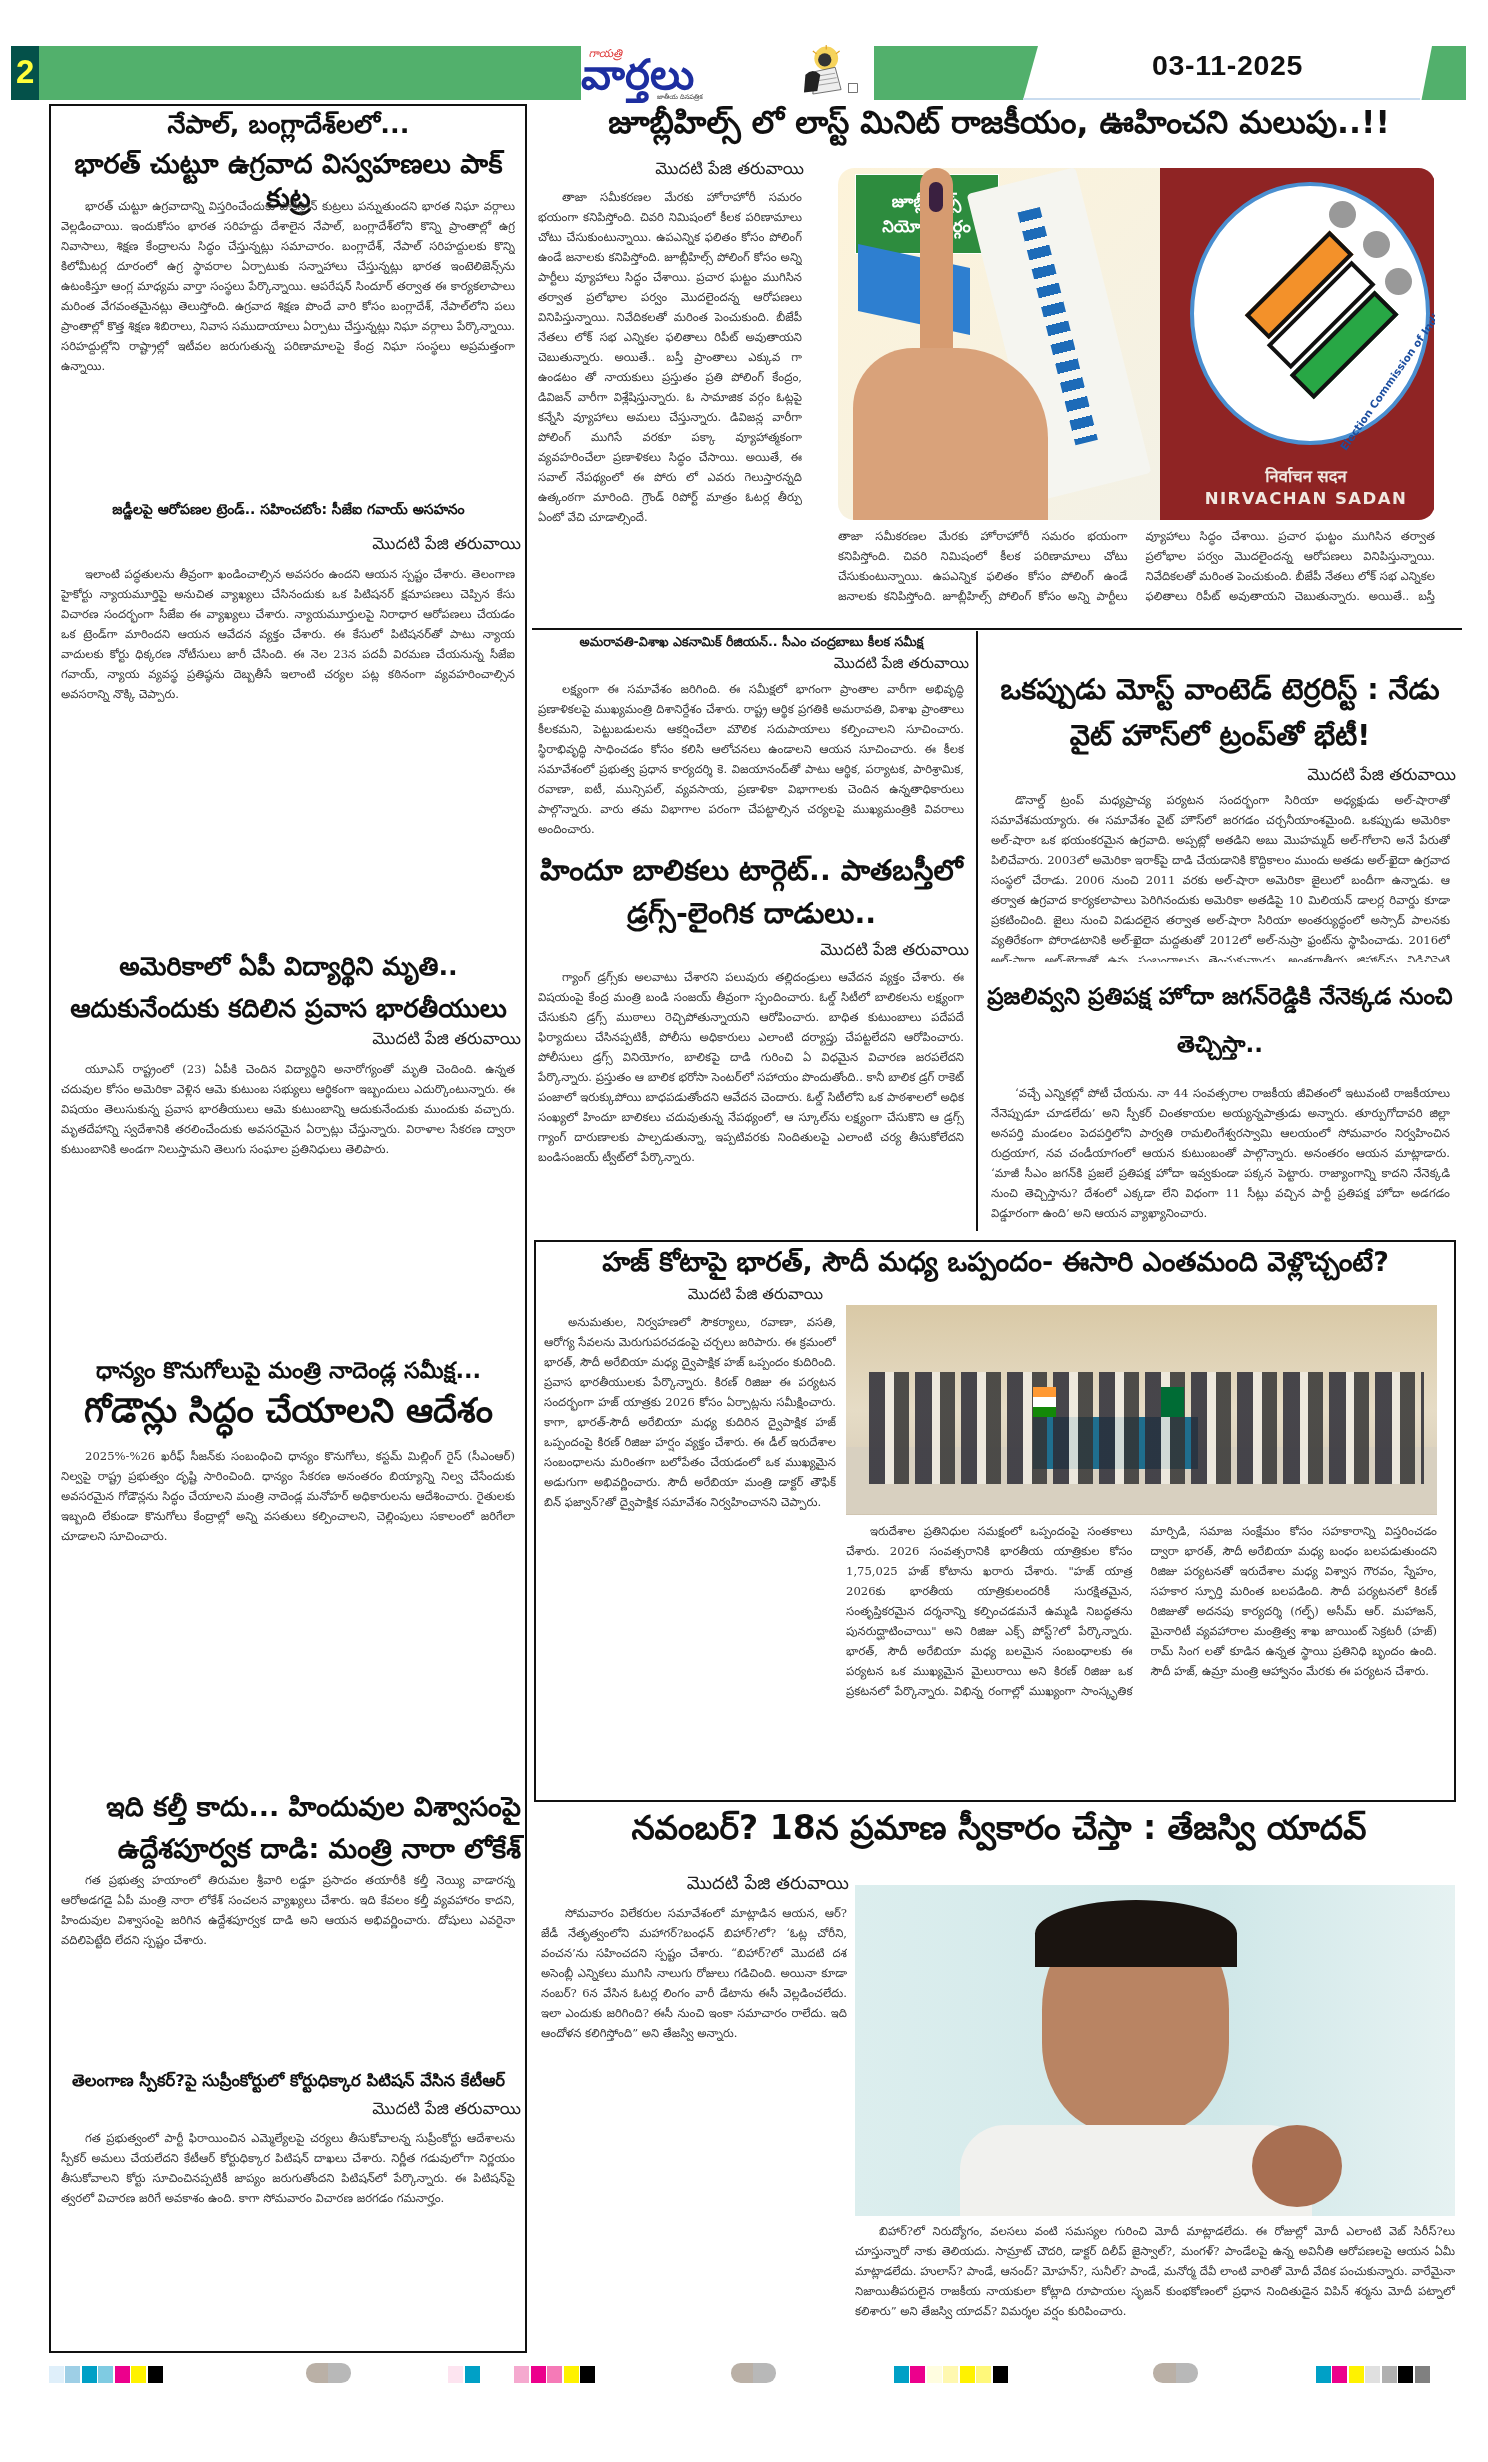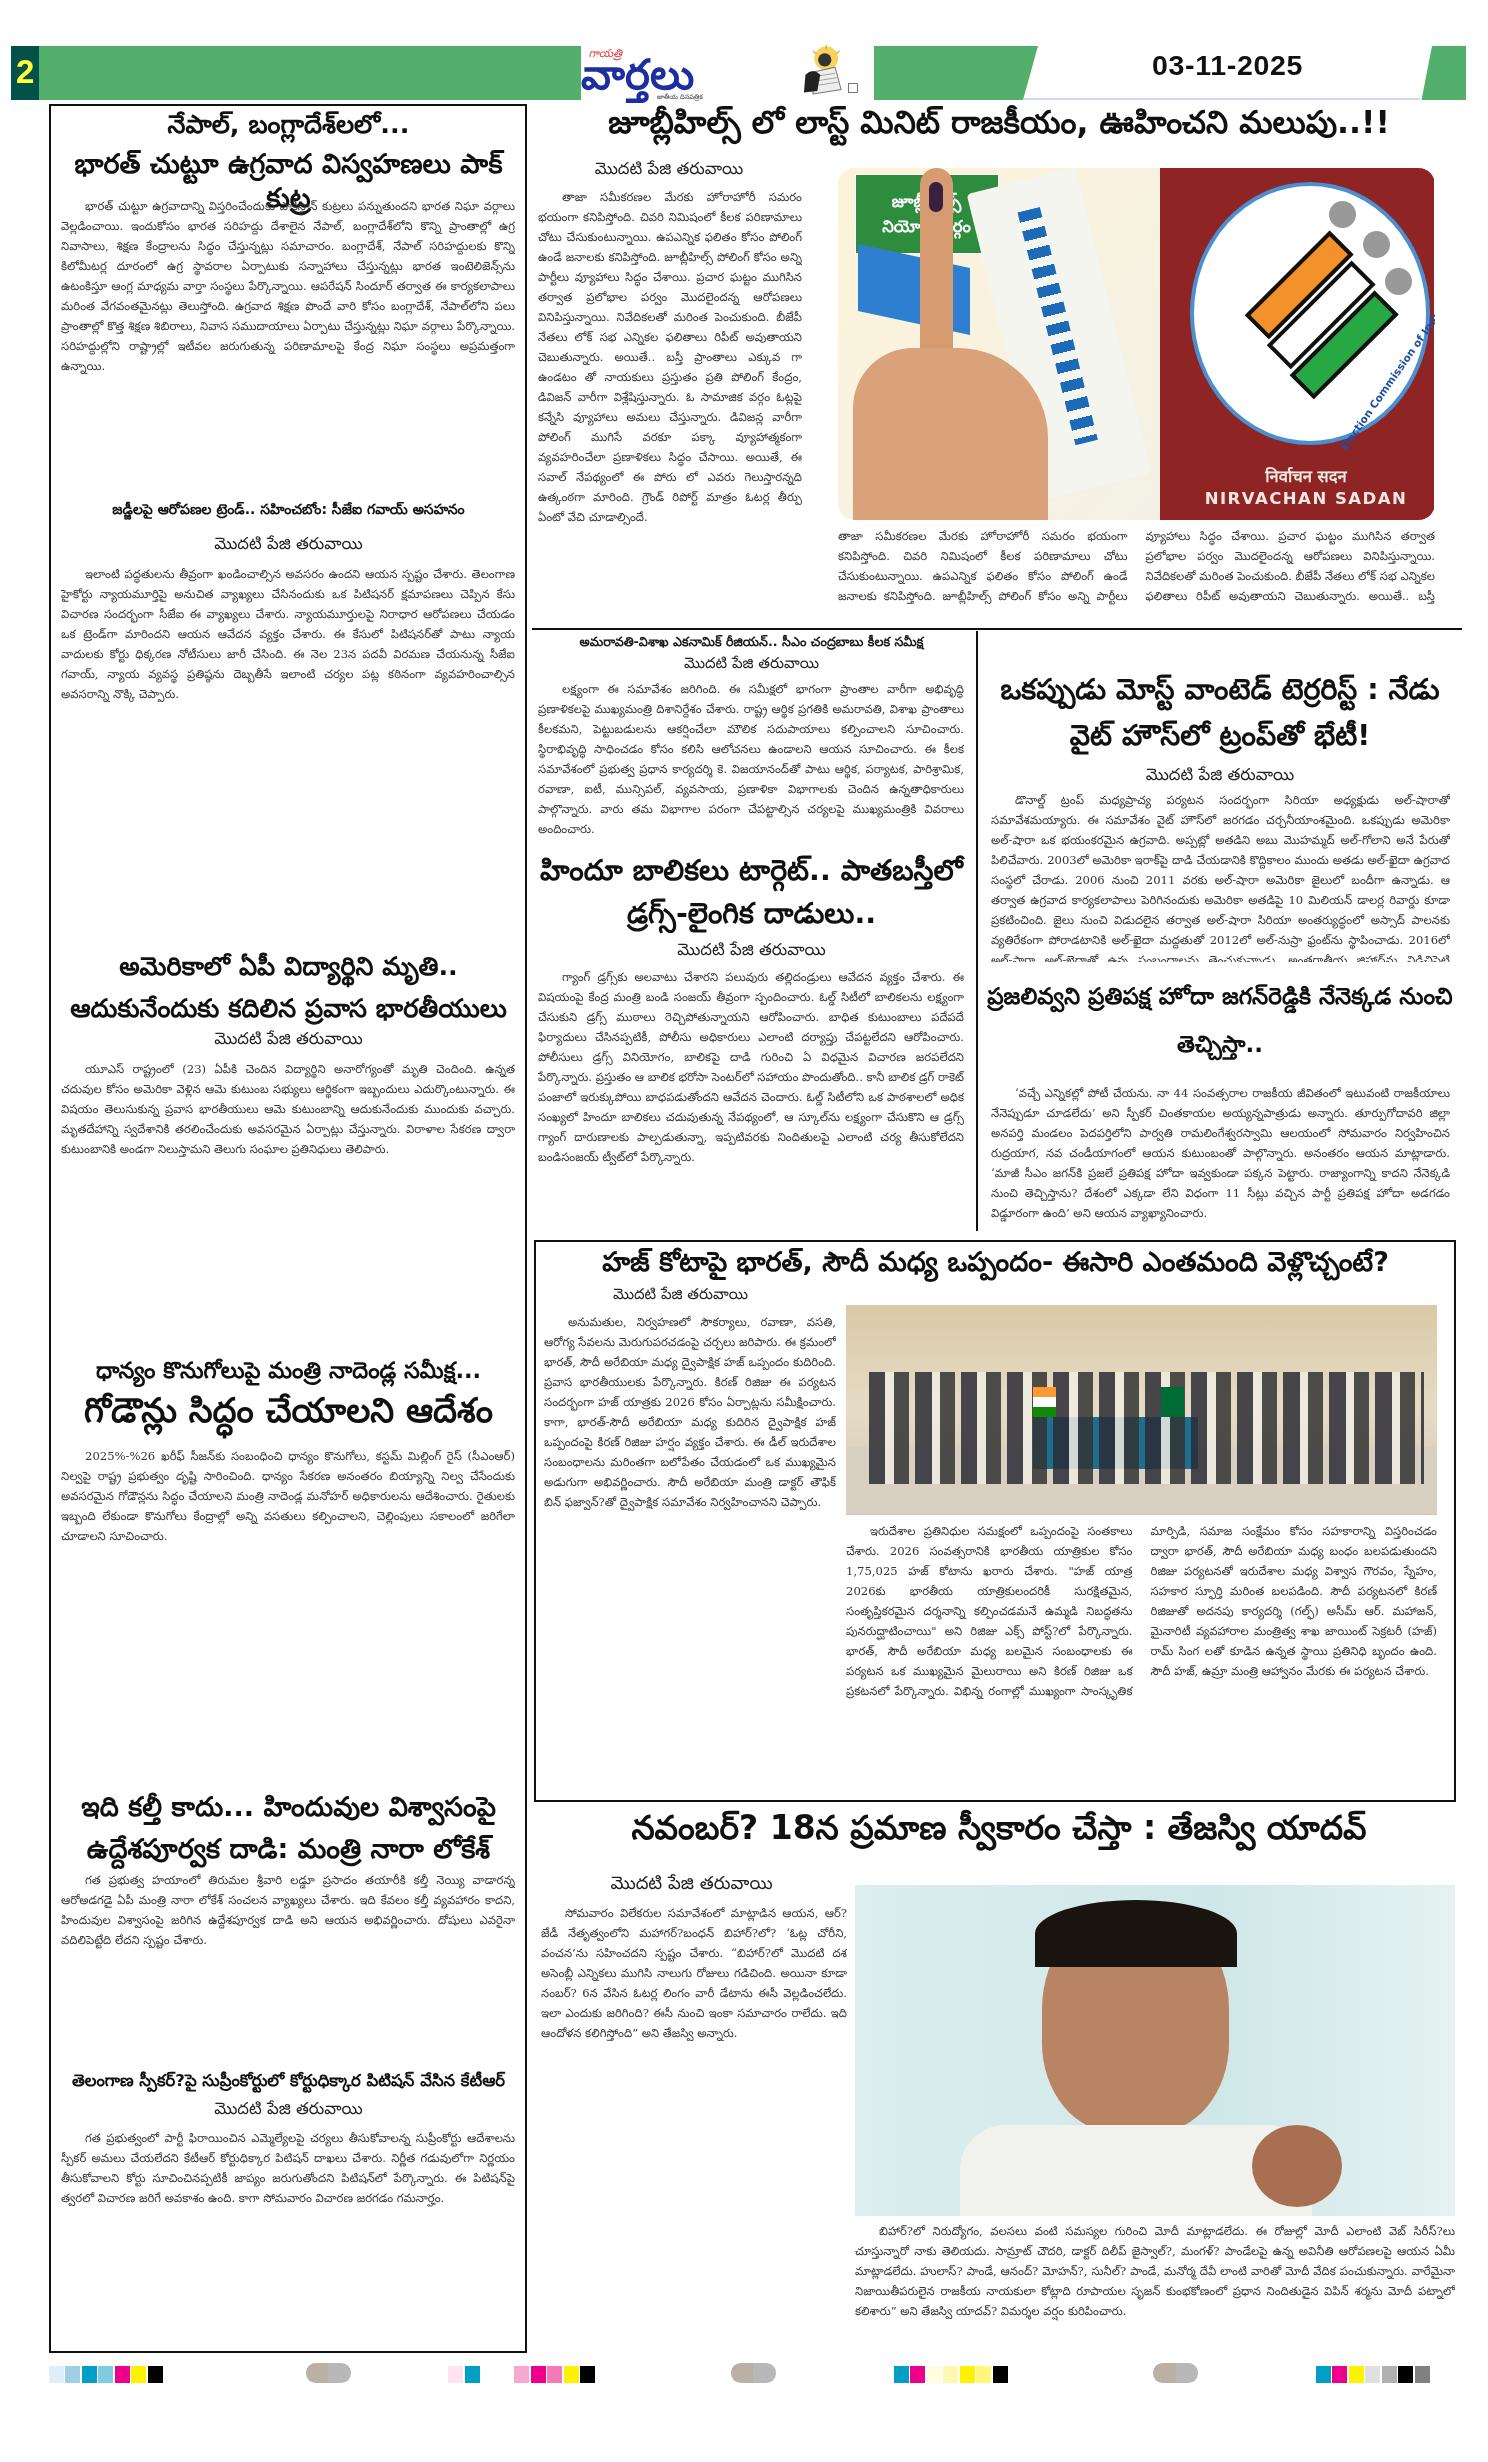--- a/index.html
+++ b/index.html
@@ -20,21 +20,21 @@
   .date-box { left:1023px; top:46px; width:409px; height:54px; background:#fff; clip-path:polygon(15px 0,100% 0,calc(100% - 10.5px) 100%,0 100%); }
   .date { left:1023px; top:49px; width:409px; text-align:center; font:bold 28.5px "Liberation Sans", sans-serif; letter-spacing:0.7px; color:#111; }
   .mast-rule { left:1023px; top:98px; width:397px; height:1.5px; background:#c9dcef; }
 
   
   .frame { border:2.2px solid #111; box-sizing:border-box; background:#fff; }
   .col-left { left:49px; top:104px; width:478px; height:2249px; }
   .rule-v { background:#111; width:1.5px; }
 
   .hl { font-family:"DejaVu Sans", sans-serif; font-weight:bold; text-align:center; color:#111; line-height:1.25; }
-  .sub { font-family:"DejaVu Sans", sans-serif; text-align:center; color:#222; font-size:16.5px; }
+  .sub { font-family:"DejaVu Sans", sans-serif; text-align:right; color:#222; font-size:16.5px; }
   .body { font-family:"DejaVu Serif", serif; font-size:11.6px; line-height:20px; color:#333; text-align:justify; text-indent:24px; }
   .photo { overflow:hidden; }
 
   
   .ec-bg-left { background:linear-gradient(135deg,#fdf3d9,#f3f1e6); }
   .ec-bg-right { background:#8f2424; }
   
   .swatch { position:absolute; top:2366px; width:15px; height:16.5px; }
   .pill { position:absolute; top:2363px; width:45px; height:19.5px; border-radius:9.7px; background:linear-gradient(90deg,#bab0a6 50%,#b8b8b8 50%); }
 </style>
@@ -81,21 +81,21 @@
 <div class="abs body" style="left:61px;top:564px;width:454px;height:364px;overflow:hidden;">ఇలాంటి పద్ధతులను తీవ్రంగా ఖండించాల్సిన అవసరం ఉందని ఆయన స్పష్టం చేశారు. తెలంగాణ హైకోర్టు న్యాయమూర్తిపై అనుచిత వ్యాఖ్యలు చేసినందుకు ఒక పిటిషనర్ క్షమాపణలు చెప్పిన కేసు విచారణ సందర్భంగా సీజేఐ ఈ వ్యాఖ్యలు చేశారు. న్యాయమూర్తులపై నిరాధార ఆరోపణలు చేయడం ఒక ట్రెండ్‌గా మారిందని ఆయన ఆవేదన వ్యక్తం చేశారు. ఈ కేసులో పిటిషనర్‌తో పాటు న్యాయ వాదులకు కోర్టు ధిక్కరణ నోటీసులు జారీ చేసింది. ఈ నెల 23న పదవీ విరమణ చేయనున్న సీజేఐ గవాయ్, న్యాయ వ్యవస్థ ప్రతిష్ఠను దెబ్బతీసే ఇలాంటి చర్యల పట్ల కఠినంగా వ్యవహరించాల్సిన అవసరాన్ని నొక్కి చెప్పారు.</div>
 
 <div class="abs hl" style="left:56px;top:945px;width:465px;font-size:25.5px;line-height:42px;">అమెరికాలో ఏపీ విద్యార్థిని మృతి.. ఆదుకునేందుకు కదిలిన ప్రవాస భారతీయులు</div>
 <div class="abs sub" style="left:56px;top:1029px;width:465px;">మొదటి పేజి తరువాయి</div>
 <div class="abs body" style="left:61px;top:1059px;width:454px;height:283px;overflow:hidden;">యూఎస్ రాష్ట్రంలో (23) ఏపీకి చెందిన విద్యార్థిని అనారోగ్యంతో మృతి చెందింది. ఉన్నత చదువుల కోసం అమెరికా వెళ్లిన ఆమె కుటుంబ సభ్యులు ఆర్థికంగా ఇబ్బందులు ఎదుర్కొంటున్నారు. ఈ విషయం తెలుసుకున్న ప్రవాస భారతీయులు ఆమె కుటుంబాన్ని ఆదుకునేందుకు ముందుకు వచ్చారు. మృతదేహాన్ని స్వదేశానికి తరలించేందుకు అవసరమైన ఏర్పాట్లు చేస్తున్నారు. విరాళాల సేకరణ ద్వారా కుటుంబానికి అండగా నిలుస్తామని తెలుగు సంఘాల ప్రతినిధులు తెలిపారు.</div>
 
 <div class="abs hl" style="left:56px;top:1356px;width:465px;font-size:22.5px;">ధాన్యం కొనుగోలుపై మంత్రి నాదెండ్ల సమీక్ష...</div>
 <div class="abs hl" style="left:56px;top:1389px;width:465px;font-size:34px;">గోడౌన్లు సిద్ధం చేయాలని ఆదేశం</div>
 <div class="abs body" style="left:61px;top:1446px;width:454px;height:334px;overflow:hidden;">2025%-%26 ఖరీఫ్ సీజన్‌కు సంబంధించి ధాన్యం కొనుగోలు, కస్టమ్ మిల్లింగ్ రైస్ (సీఎంఆర్) నిల్వపై రాష్ట్ర ప్రభుత్వం దృష్టి సారించింది. ధాన్యం సేకరణ అనంతరం బియ్యాన్ని నిల్వ చేసేందుకు అవసరమైన గోడౌన్లను సిద్ధం చేయాలని మంత్రి నాదెండ్ల మనోహర్ అధికారులను ఆదేశించారు. రైతులకు ఇబ్బంది లేకుండా కొనుగోలు కేంద్రాల్లో అన్ని వసతులు కల్పించాలని, చెల్లింపులు సకాలంలో జరిగేలా చూడాలని సూచించారు.</div>
 
-<div class="abs hl" style="left:56px;top:1786px;width:465px;font-size:27px;line-height:42px;">ఇది కల్తీ కాదు... హిందువుల విశ్వాసంపై ఉద్దేశపూర్వక దాడి: మంత్రి నారా లోకేశ్</div>
+<div class="abs hl" style="left:56px;top:1786px;width:465px;font-size:27px;line-height:42px;text-align:right;">ఇది కల్తీ కాదు... హిందువుల విశ్వాసంపై ఉద్దేశపూర్వక దాడి: మంత్రి నారా లోకేశ్</div>
 <div class="abs body" style="left:61px;top:1870px;width:454px;height:187px;overflow:hidden;">గత ప్రభుత్వ హయాంలో తిరుమల శ్రీవారి లడ్డూ ప్రసాదం తయారీకి కల్తీ నెయ్యి వాడారన్న ఆరోఅడగడై ఏపీ మంత్రి నారా లోకేశ్ సంచలన వ్యాఖ్యలు చేశారు. ఇది కేవలం కల్తీ వ్యవహారం కాదని, హిందువుల విశ్వాసంపై జరిగిన ఉద్దేశపూర్వక దాడి అని ఆయన అభివర్ణించారు. దోషులు ఎవరైనా వదిలిపెట్టేది లేదని స్పష్టం చేశారు.</div>
 
 <div class="abs hl" style="left:56px;top:2071px;width:465px;font-size:16.5px;">తెలంగాణ స్పీకర్?పై సుప్రీంకోర్టులో కోర్టుధిక్కార పిటిషన్ వేసిన కేటీఆర్</div>
 <div class="abs sub" style="left:56px;top:2099px;width:465px;">మొదటి పేజి తరువాయి</div>
 <div class="abs body" style="left:61px;top:2128px;width:454px;height:225px;overflow:hidden;">గత ప్రభుత్వంలో పార్టీ ఫిరాయించిన ఎమ్మెల్యేలపై చర్యలు తీసుకోవాలన్న సుప్రీంకోర్టు ఆదేశాలను స్పీకర్ అమలు చేయలేదని కేటీఆర్ కోర్టుధిక్కార పిటిషన్ దాఖలు చేశారు. నిర్ణీత గడువులోగా నిర్ణయం తీసుకోవాలని కోర్టు సూచించినప్పటికీ జాప్యం జరుగుతోందని పిటిషన్‌లో పేర్కొన్నారు. ఈ పిటిషన్‌పై త్వరలో విచారణ జరిగే అవకాశం ఉంది. కాగా సోమవారం విచారణ జరగడం గమనార్హం.</div>
 
 <div class="abs hl" style="left:534px;top:103px;width:930px;font-size:31.5px;">జూబ్లీహిల్స్ లో లాస్ట్ మినిట్ రాజకీయం, ఊహించని మలుపు..!!</div>
 <div class="abs sub" style="left:534px;top:159px;width:270px;">మొదటి పేజి తరువాయి</div>
 <div class="abs body" style="left:538px;top:187px;width:264px;height:435px;overflow:hidden;">తాజా సమీకరణల మేరకు హోరాహోరీ సమరం భయంగా కనిపిస్తోంది. చివరి నిమిషంలో కీలక పరిణామాలు చోటు చేసుకుంటున్నాయి. ఉపఎన్నిక ఫలితం కోసం పోలింగ్ ఉండే జనాలకు కనిపిస్తోంది. జూబ్లీహిల్స్ పోలింగ్ కోసం అన్ని పార్టీలు వ్యూహాలు సిద్ధం చేశాయి. ప్రచార ఘట్టం ముగిసిన తర్వాత ప్రలోభాల పర్వం మొదలైందన్న ఆరోపణలు వినిపిస్తున్నాయి. నివేదికలతో మరింత పెంచుకుంది. బీజేపీ నేతలు లోక్ సభ ఎన్నికల ఫలితాలు రిపీట్ అవుతాయని చెబుతున్నారు. అయితే.. బస్తీ ప్రాంతాలు ఎక్కువ గా ఉండటం తో నాయకులు ప్రస్తుతం ప్రతి పోలింగ్ కేంద్రం, డివిజన్ వారీగా విశ్లేషిస్తున్నారు. ఓ సామాజిక వర్గం ఓట్లపై కన్నేసి వ్యూహాలు అమలు చేస్తున్నారు. డివిజన్ల వారీగా పోలింగ్ ముగిసే వరకూ పక్కా వ్యూహాత్మకంగా వ్యవహరించేలా ప్రణాళికలు సిద్ధం చేసాయి. అయితే, ఈ సవాల్ నేపథ్యంలో ఈ పోరు లో ఎవరు గెలుస్తారన్నది ఉత్కంఠగా మారింది. గ్రౌండ్ రిపోర్ట్ మాత్రం ఓటర్ల తీర్పు ఏంటో వేచి చూడాల్సిందే.</div>
 

